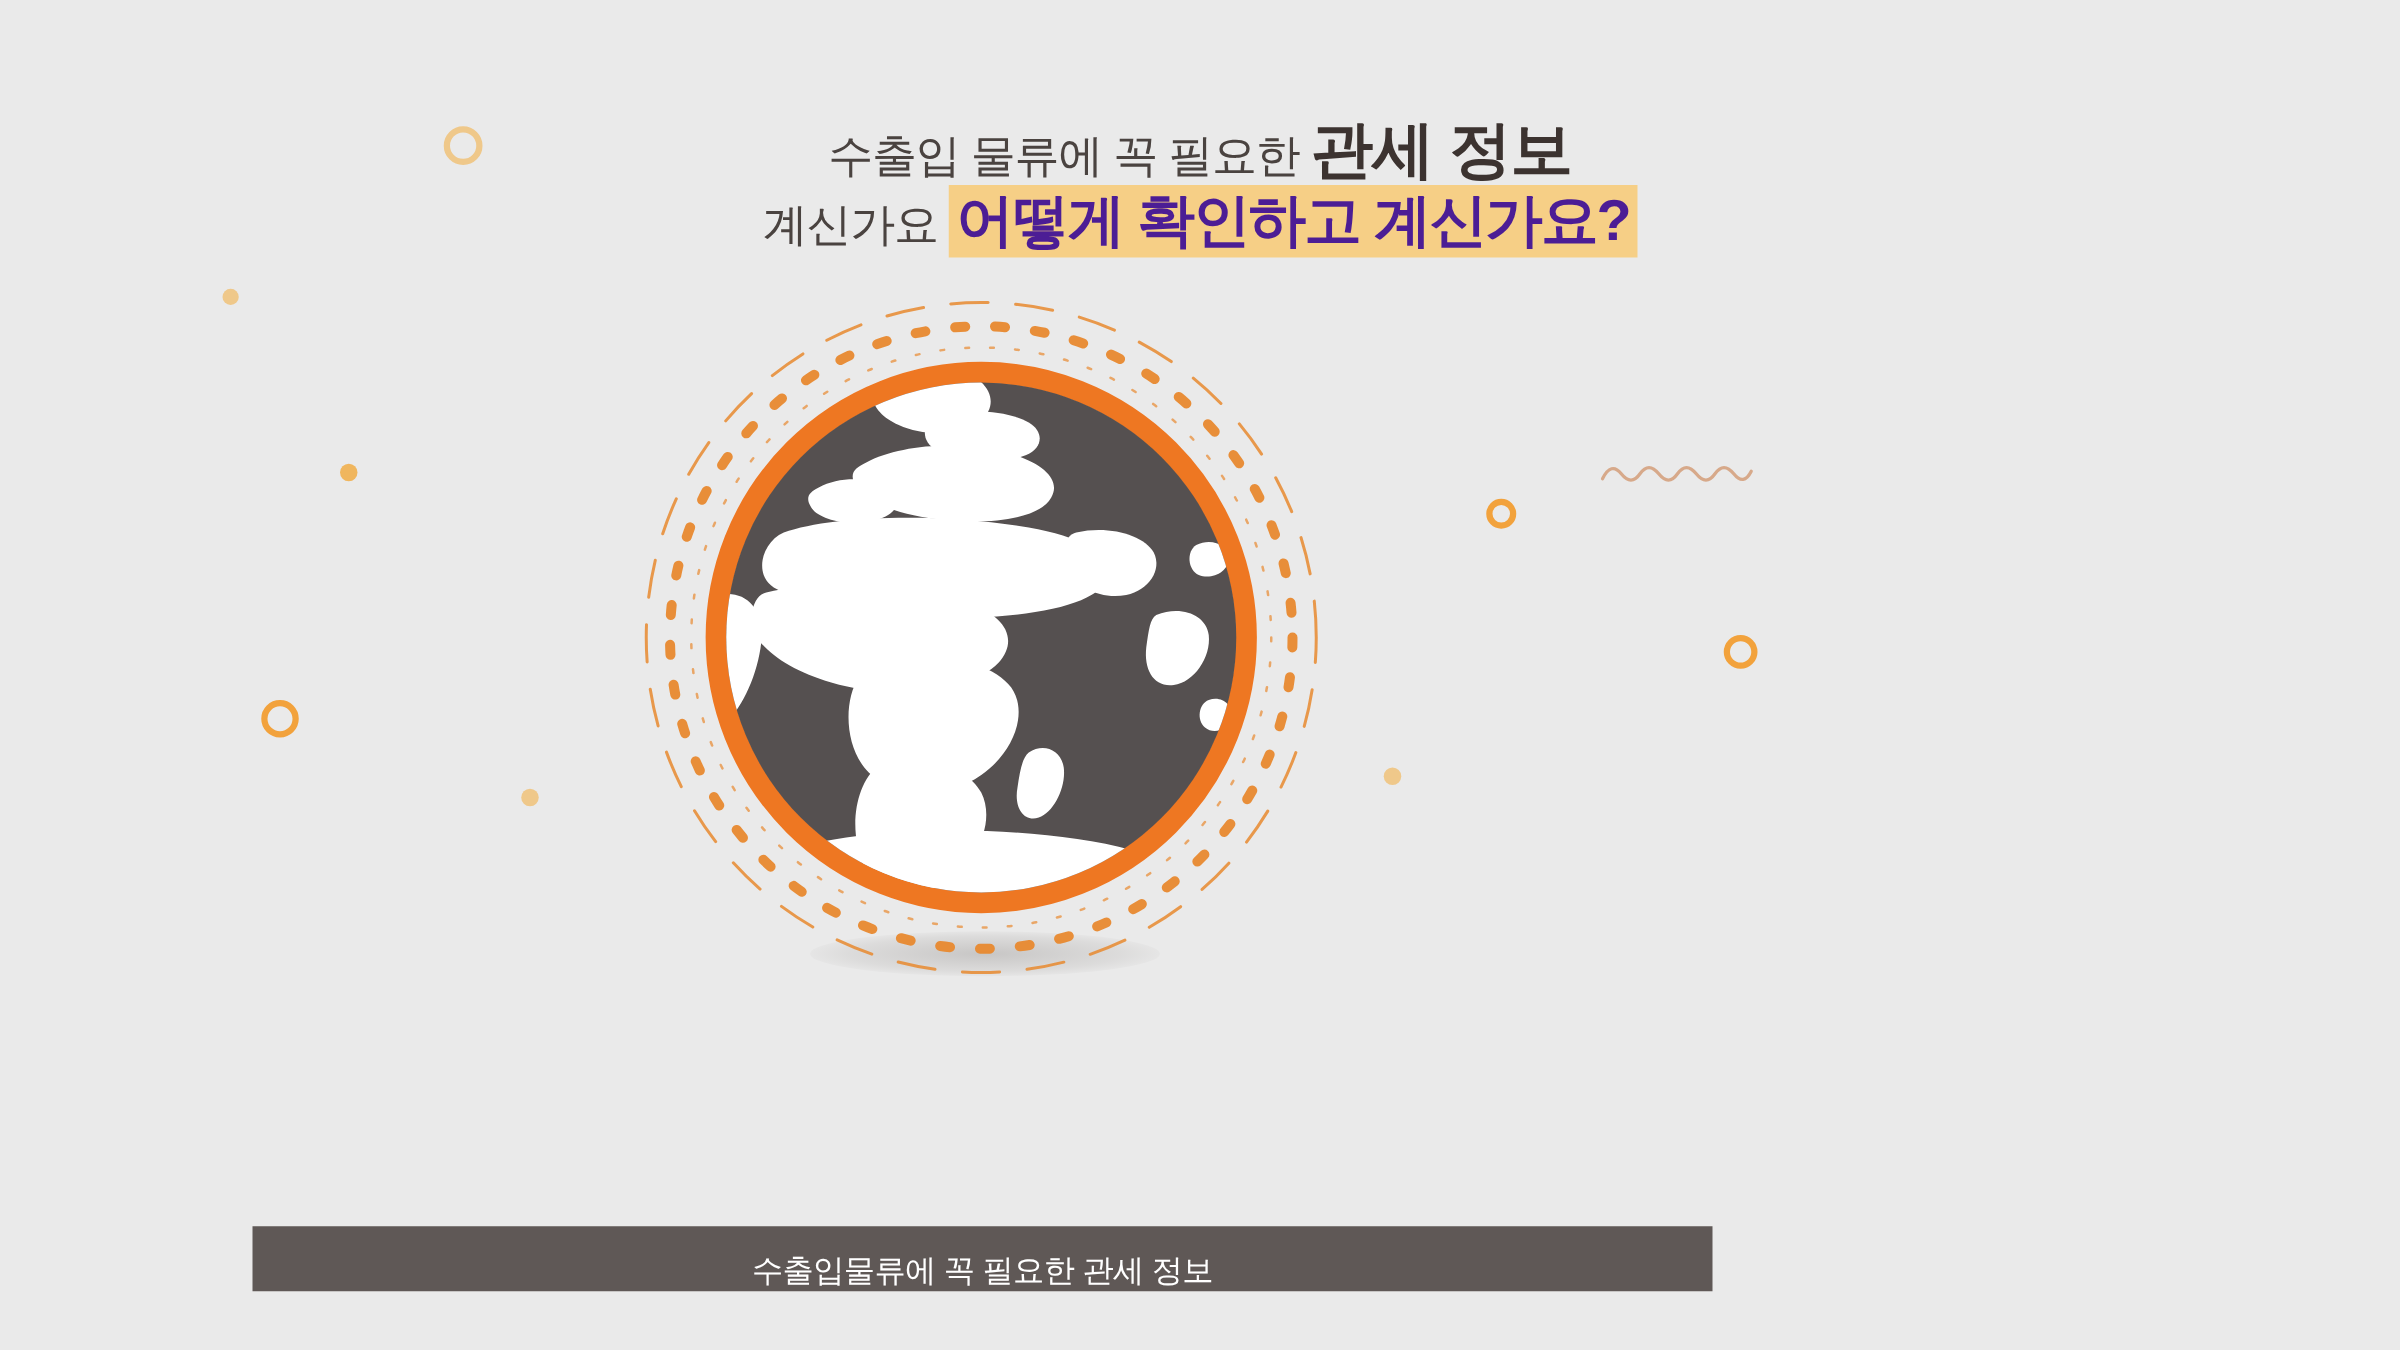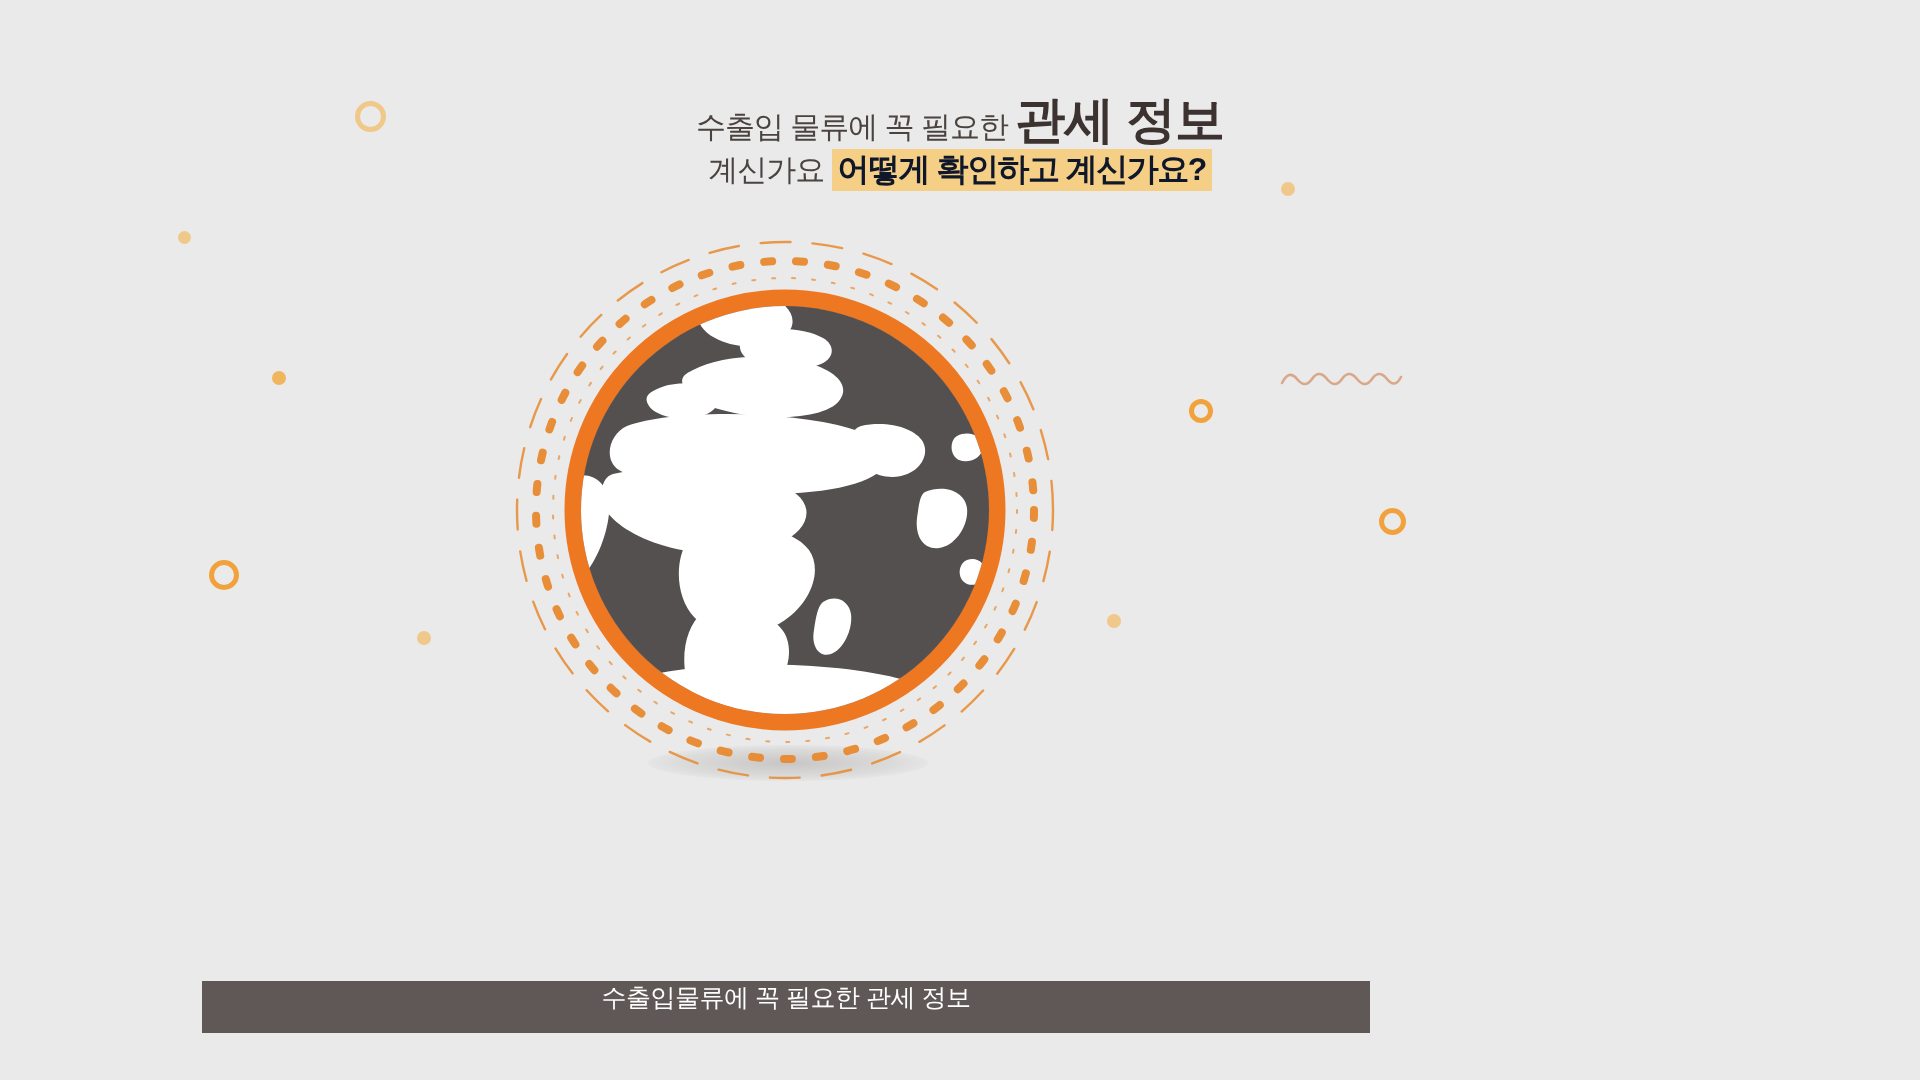--- a/index.html
+++ b/index.html
@@ -23,35 +23,35 @@
     width:1920px;
     text-align:center;
     line-height:1.0;
     user-select:none;
   }
   .hl-line { display:block; white-space:nowrap; }
   .hl-line-1 { margin-bottom:8px; }
   .hl-line-2 { margin-top:4px; }
 
   .txt-light {
-    font-size:30px;
+    font-size:36px;
     font-weight:400;
     color:#4A4340;
     letter-spacing:-1px;
   }
   .txt-bold {
     font-size:50px;
     font-weight:700;
     color:#3C3330;
     letter-spacing:-1px;
   }
   .txt-hl {
-    font-size:32px;
+    font-size:46px;
     font-weight:700;
-    color:#0f172a;
+    color:#4c1d95;
     letter-spacing:-1.5px;
     background:#F6CF86;
     padding:2px 6px 4px 6px;
     box-decoration-break:clone;
     -webkit-box-decoration-break:clone;
   }
 
   
   #globe-wrap {
     position:absolute;
@@ -80,21 +80,21 @@
   }
   .deco-wave { position:absolute; }
 
   
   #caption-bar {
     position:absolute;
     left:202px; bottom:47px;
     width:1168px; height:52px;
     background:#5F5856;
     display:flex;
-    align-items:flex-start;
+    align-items:flex-end;
     justify-content:center;
   }
   #caption-text {
     color:#FFFFFF;
     font-size:25px;
     font-weight:400;
     letter-spacing:-0.5px;
     white-space:nowrap;
   }
 </style>

